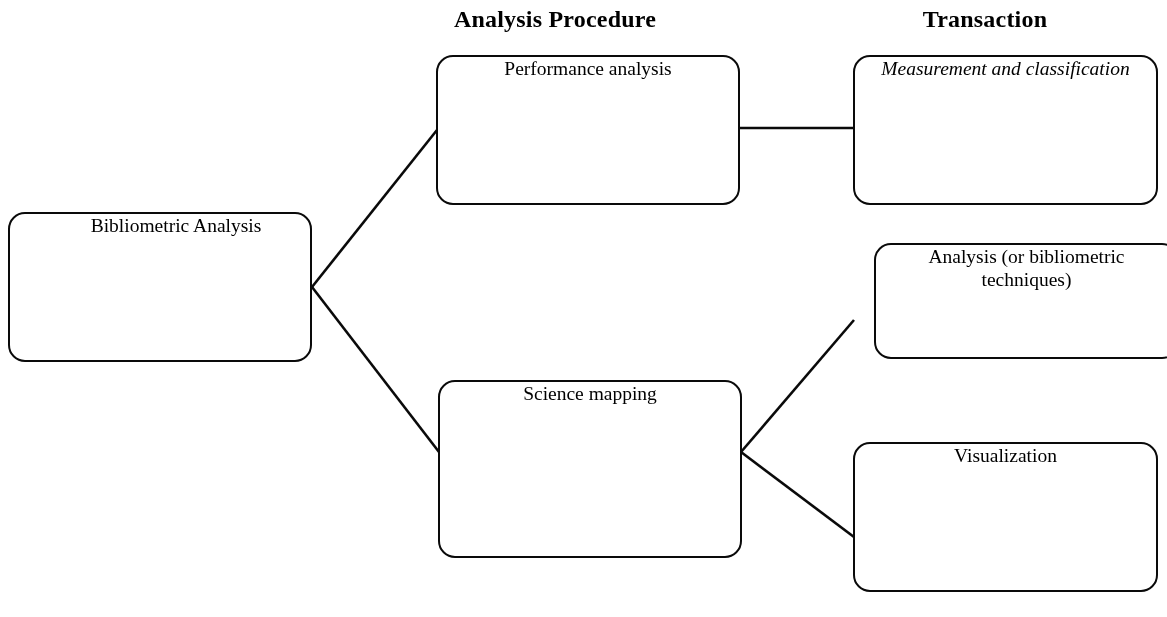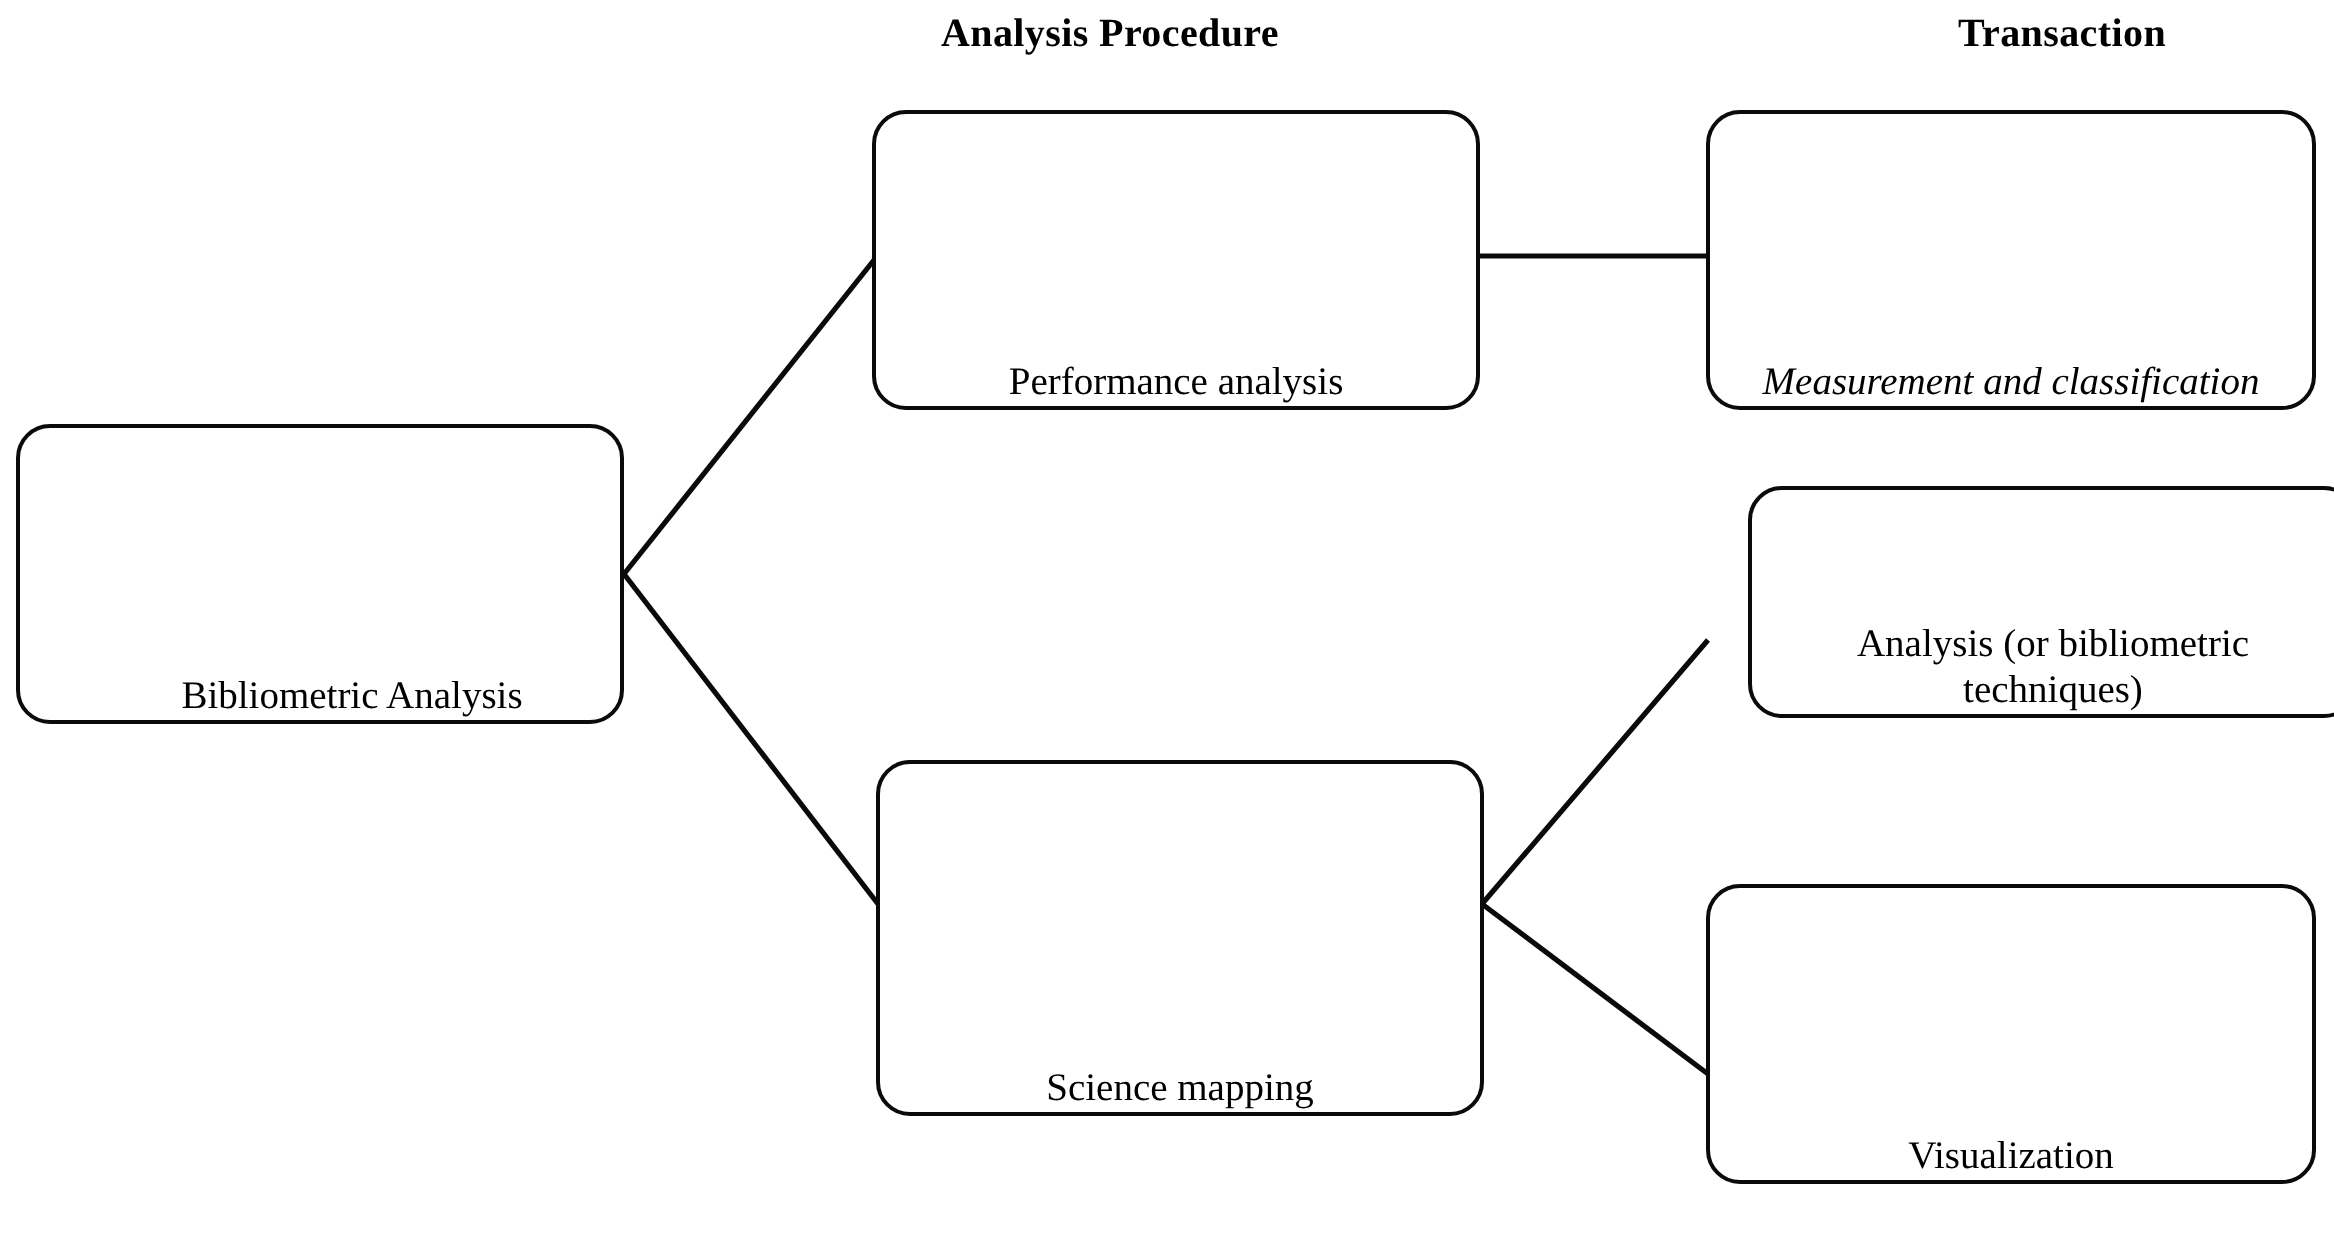--- a/index.html
+++ b/index.html
@@ -13,35 +13,35 @@
     width: 1167px;
     height: 617px;
     background: #ffffff;
     overflow: hidden;
     font-family: "Liberation Serif", "DejaVu Serif", serif;
   }
   .col-header {
     position: absolute;
     font-family: "Liberation Serif", "DejaVu Serif", serif;
     font-weight: bold;
-    font-size: 20px;
+    font-size: 24px;
     color: #000000;
     text-align: center;
     white-space: nowrap;
     transform: translateX(-50%);
     letter-spacing: 0.2px;
   }
   .node {
     position: absolute;
     box-sizing: border-box;
     border: 2.6px solid #0a0a0a;
     border-radius: 17px;
     background: #ffffff;
     display: flex;
-    align-items: flex-end;
+    align-items: flex-start;
     justify-content: center;
     text-align: center;
     color: #000000;
     font-family: "Liberation Serif", "DejaVu Serif", serif;
     font-size: 19.5px;
     line-height: 1.18;
     z-index: 2;
   }
   .node .node-label {
     display: block;
@@ -72,21 +72,21 @@
         <line x1="312" y1="287" x2="437" y2="130"></line>
         <line x1="312" y1="287" x2="439" y2="452"></line>
         <line x1="739" y1="128" x2="854" y2="128"></line>
         <line x1="741" y1="452" x2="854" y2="320"></line>
         <line x1="741" y1="452" x2="854" y2="537"></line>
       </g>
   </svg>
 
   <div id="header-layer">
       <div class="col-header" style="left: 555px; top: 6px;">Analysis Procedure</div>
-      <div class="col-header" style="left: 985px; top: 6px; margin-left: 46px;">Transaction</div>
+      <div class="col-header" style="left: 985px; top: 6px;">Transaction</div>
     </div>
   <div id="node-layer">
       <div class="node" style="left: 8px; top: 212px; width: 304px; height: 150px; padding-left: 32px;">
         <span class="node-label">Bibliometric Analysis</span>
       </div>
       <div class="node" style="left: 436px; top: 55px; width: 304px; height: 150px;">
         <span class="node-label">Performance analysis</span>
       </div>
       <div class="node" style="left: 438px; top: 380px; width: 304px; height: 178px;">
         <span class="node-label">Science mapping</span>

